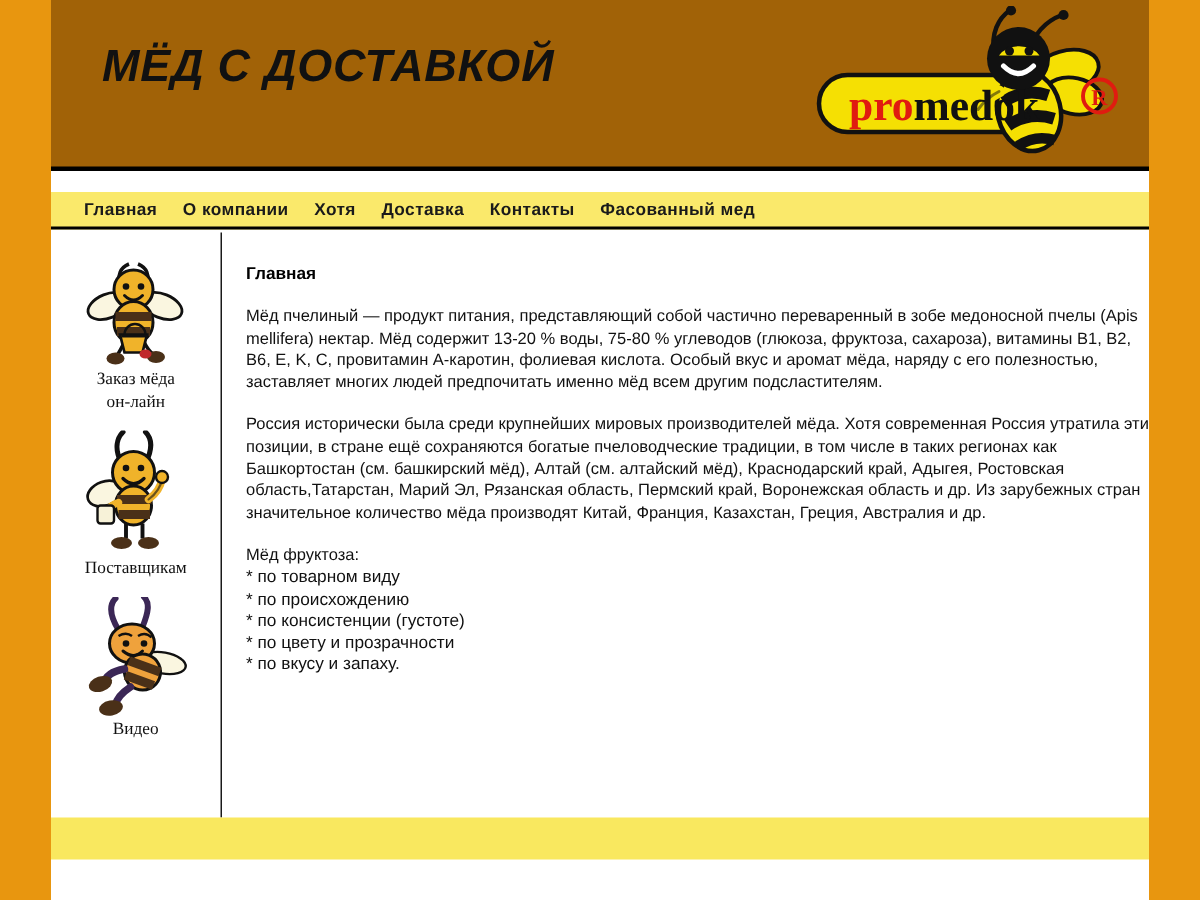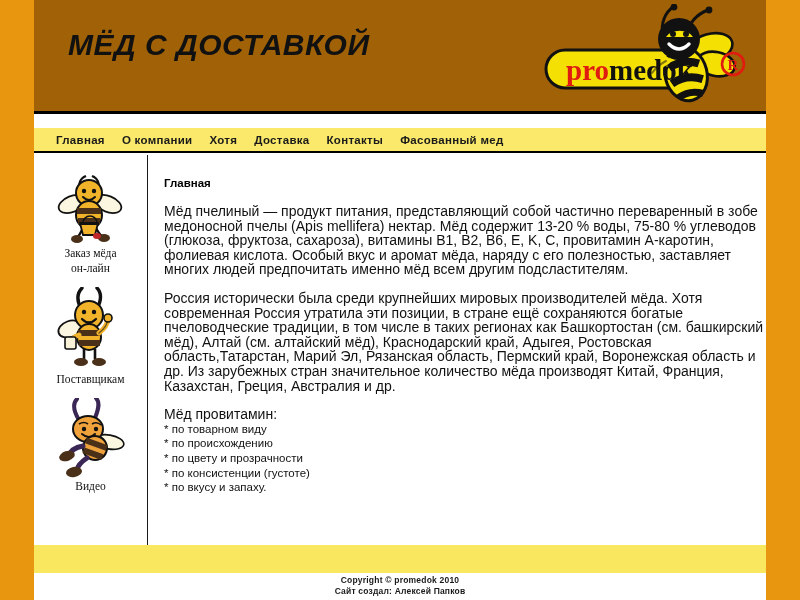--- a/index.html
+++ b/index.html
@@ -114,21 +114,21 @@
     width: 602px; height: 390px;
     padding-top: 22px;
   }
   .content h2 {
     font-size: 11.5px;
     font-weight: bold;
     color: #000000;
     margin-bottom: 15px;
   }
   .content p {
-    font-size: 14px;
+    font-size: 11px;
     line-height: 14.6px;
     color: #111111;
     margin-bottom: 14px;
     text-align: left;
   }
   .content p.tight { margin-bottom: 0; }
   .bullets {
     list-style: none;
     margin-bottom: 14px;
   }
@@ -316,30 +316,26 @@
           <ellipse cx="21" cy="74" rx="8" ry="5" fill="#4A3018" transform="rotate(-10 21 74)"></ellipse>
         </svg>
         <span class="side-label">Видео</span>
       </div>
     </div>
 
     <div class="content">
       <h2>Главная</h2>
       <p>Мёд пчелиный — продукт питания, представляющий собой частично переваренный в зобе медоносной пчелы (Apis mellifera) нектар. Мёд содержит 13-20 % воды, 75-80 % углеводов (глюкоза, фруктоза, сахароза), витамины B1, B2, B6, E, K, C, провитамин A-каротин, фолиевая кислота. Особый вкус и аромат мёда, наряду с его полезностью, заставляет многих людей предпочитать именно мёд всем другим подсластителям.</p>
       <p>Россия исторически была среди крупнейших мировых производителей мёда. Хотя современная Россия утратила эти позиции, в стране ещё сохраняются богатые пчеловодческие традиции, в том числе в таких регионах как Башкортостан (см. башкирский мёд), Алтай (см. алтайский мёд), Краснодарский край, Адыгея, Ростовская область,Татарстан, Марий Эл, Рязанская область, Пермский край, Воронежская область и др. Из зарубежных стран значительное количество мёда производят Китай, Франция, Казахстан, Греция, Австралия и др.</p>
-      <p class="tight">Мёд провитамин:</p>
+      <p class="tight">Мёд фруктоза:</p>
       <ul class="bullets">
         <li>* по товарном виду</li>
         <li>* по происхождению</li>
+        <li>* по консистенции (густоте)</li>
         <li>* по цвету и прозрачности</li>
-        <li>* по консистенции (густоте)</li>
         <li>* по вкусу и запаху.</li>
       </ul>
     </div>
   </div>
 
   <div class="footer-band"></div>
-  <div class="footer-text">
-    <div>Copyright © promedok 2010</div>
-    <div>Сайт создал: Алексей Папков</div>
-  </div>
 
 </div>
 
 </body></html>

